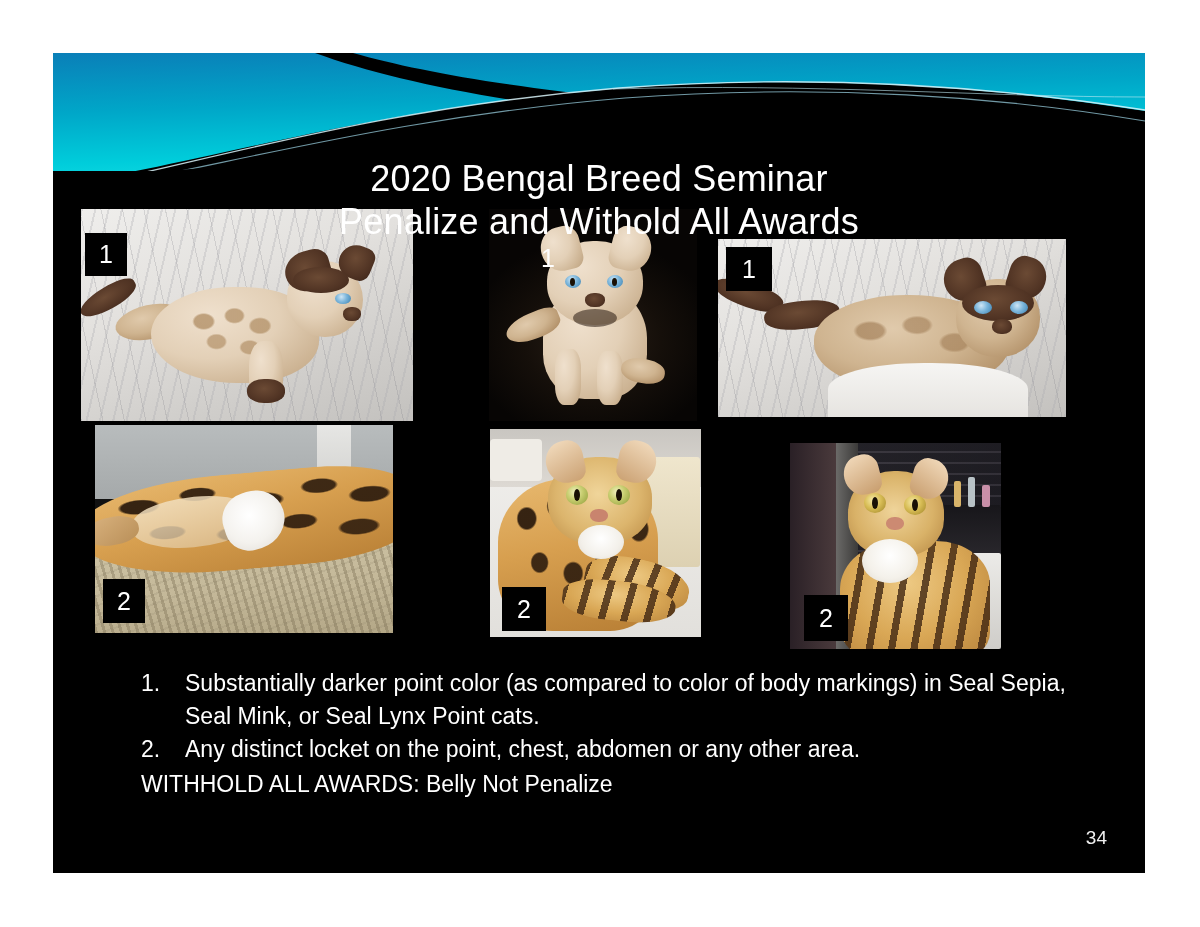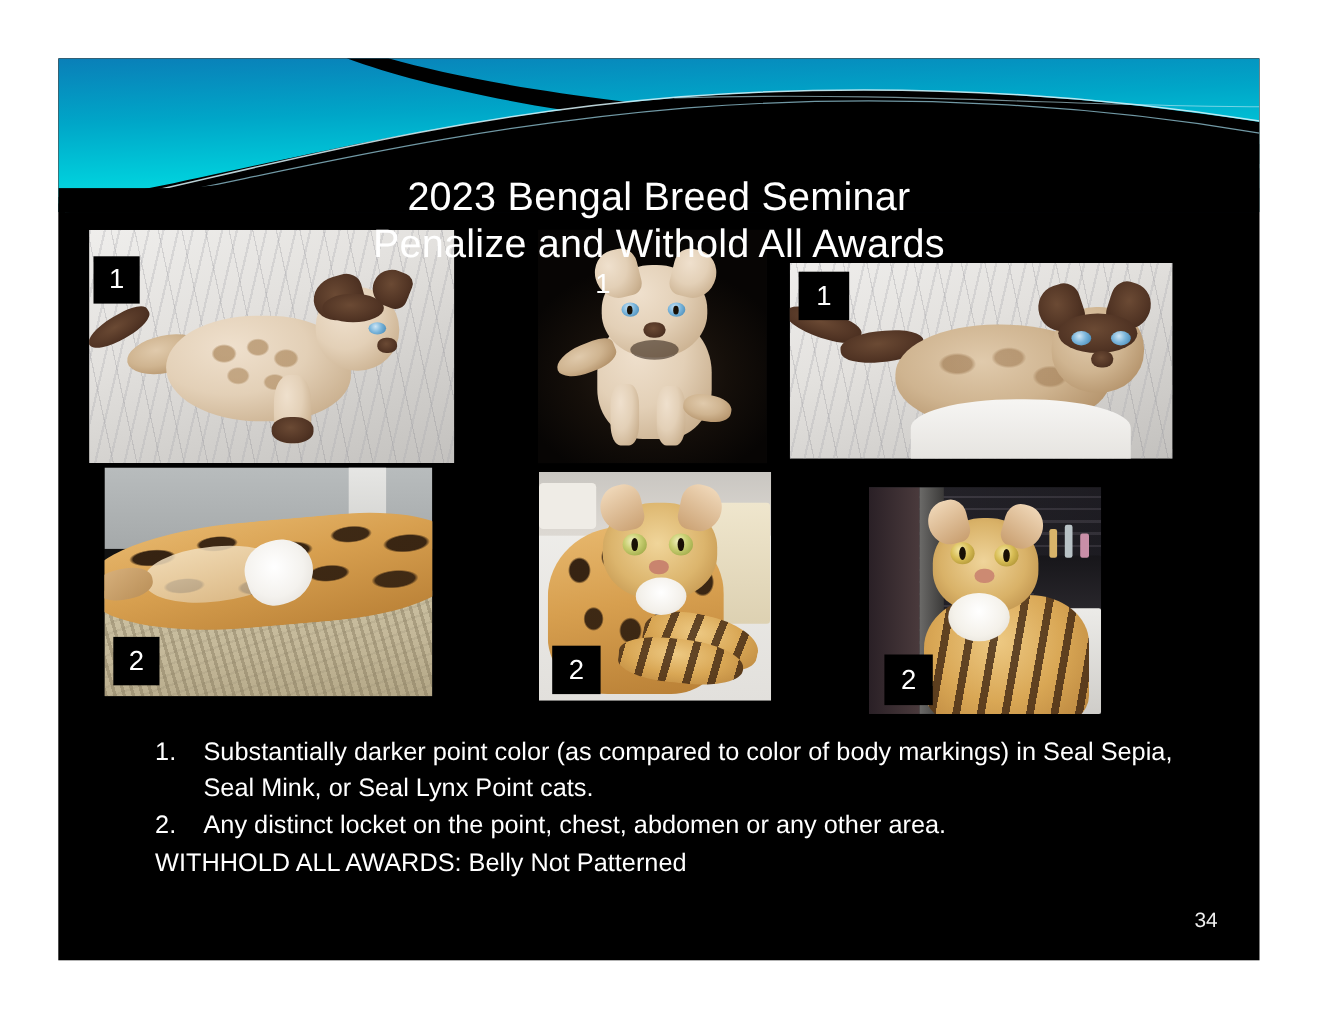--- a/index.html
+++ b/index.html
@@ -197,21 +197,21 @@
       <path d="M2 138 C 130 116, 310 56, 566 35 C 764 20, 944 34, 1092 57" fill="none" stroke="#d9f4fa" stroke-width="1.4" opacity="0.85"></path>
       <path d="M6 140 C 140 122, 320 66, 572 45 C 770 30, 950 44, 1092 68" fill="none" stroke="#9fd9e9" stroke-width="1.1" opacity="0.7"></path>
       <path d="M560 36 C 760 30, 930 44, 1092 44" fill="none" stroke="#bfeaf4" stroke-width="1" opacity="0.6"></path>
 
       <rect x="0" y="118" width="1092" height="22" fill="#000000"></rect>
       <path d="M0 126 C 200 112, 420 92, 700 90 C 880 89, 1000 94, 1092 100 L1092 140 L0 140 Z" fill="#000000"></path>
     </svg>
   </div>
 
   <div class="title-block">
-    <div class="title-line1">2023 Bengal Breed Seminar</div>
+    <div class="title-line1">2020 Bengal Breed Seminar</div>
     <div class="title-line2">Penalize and Withold All Awards</div>
   </div>
 
   <div class="photo" style="left:28px; top:156px; width:332px; height:212px;">
     <div class="scene cloth">
 
       <div class="blob point-dark" style="left:-4px; top:78px; width:62px; height:22px; border-radius:50% 40% 45% 50%; transform:rotate(-30deg);"></div>
       <div class="blob fur-sepia" style="left:34px; top:96px; width:70px; height:34px; border-radius:50%; transform:rotate(-12deg);"></div>
 
       <div class="blob fur-cream" style="left:70px; top:78px; width:168px; height:96px; border-radius:52% 48% 46% 54%;"></div>
@@ -367,18 +367,18 @@
 
   <div class="body-text">
     <div class="num-row">
       <div class="num-marker">1.</div>
       <div class="num-body">Substantially darker point color (as compared to color of body markings) in Seal Sepia, Seal Mink, or Seal Lynx Point cats.</div>
     </div>
     <div class="num-row">
       <div class="num-marker">2.</div>
       <div class="num-body">Any distinct locket on the point, chest, abdomen or any other area.</div>
     </div>
-    <div class="plain-row">WITHHOLD ALL AWARDS: Belly Not Patterned</div>
+    <div class="plain-row">WITHHOLD ALL AWARDS: Belly Not Penalize</div>
   </div>
 
   <div class="page-number">34</div>
 
 </div>
 
 </body></html>

